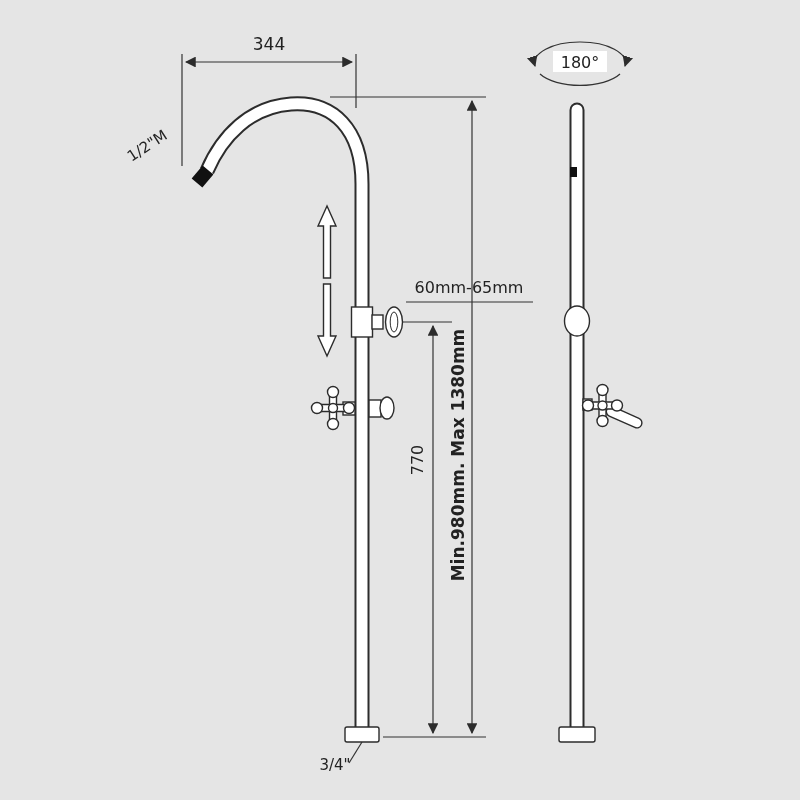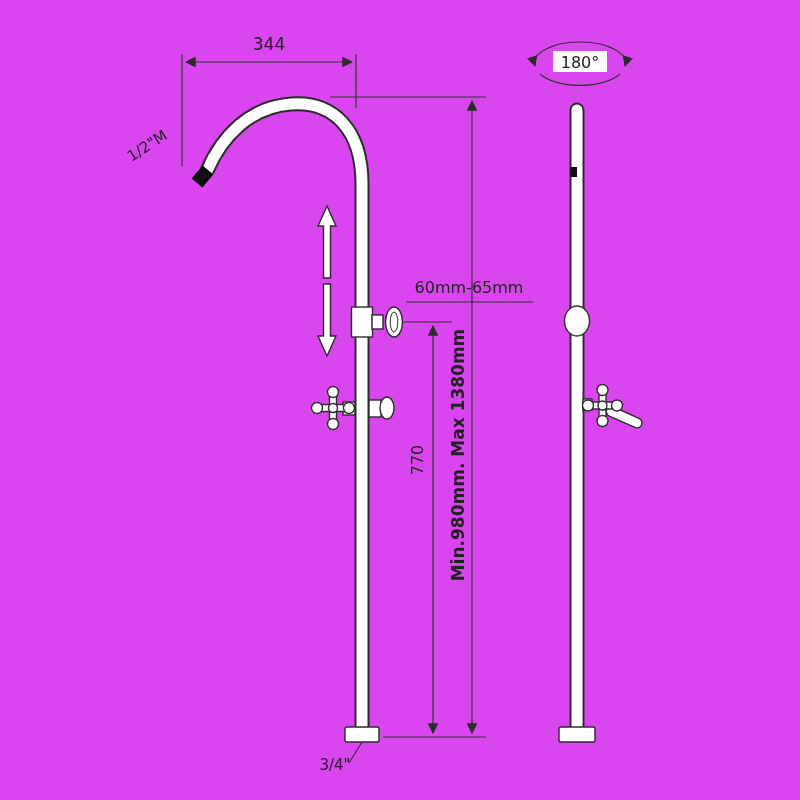--- a/index.html
+++ b/index.html
@@ -1,16 +1,16 @@
 <!DOCTYPE html>
 <html><head>
 <meta charset="utf-8">
 <style>
   html,body{margin:0;padding:0;background:#fff;}
-  .page{position:relative;width:800px;height:800px;background:#d946ef;overflow:hidden;}
+  .page{position:relative;width:800px;height:800px;background:#e5e5e5;overflow:hidden;}
   svg{display:block;}
   text{font-family:"DejaVu Sans","Liberation Sans",sans-serif;fill:#222;}
   .dim-label{font-size:17px;}
   .small-label{font-size:15px;}
   .mid-label{font-size:16px;}
   .big-label{font-size:17px;font-weight:600;}
   .thin{stroke:#333;stroke-width:1.2;fill:none;}
   .outline{stroke:#2c2c2c;stroke-width:1.4;fill:#ffffff;}
   .pipe-outer{stroke:#2c2c2c;stroke-width:15;fill:none;}
   .pipe-inner{stroke:#ffffff;stroke-width:11;fill:none;}

